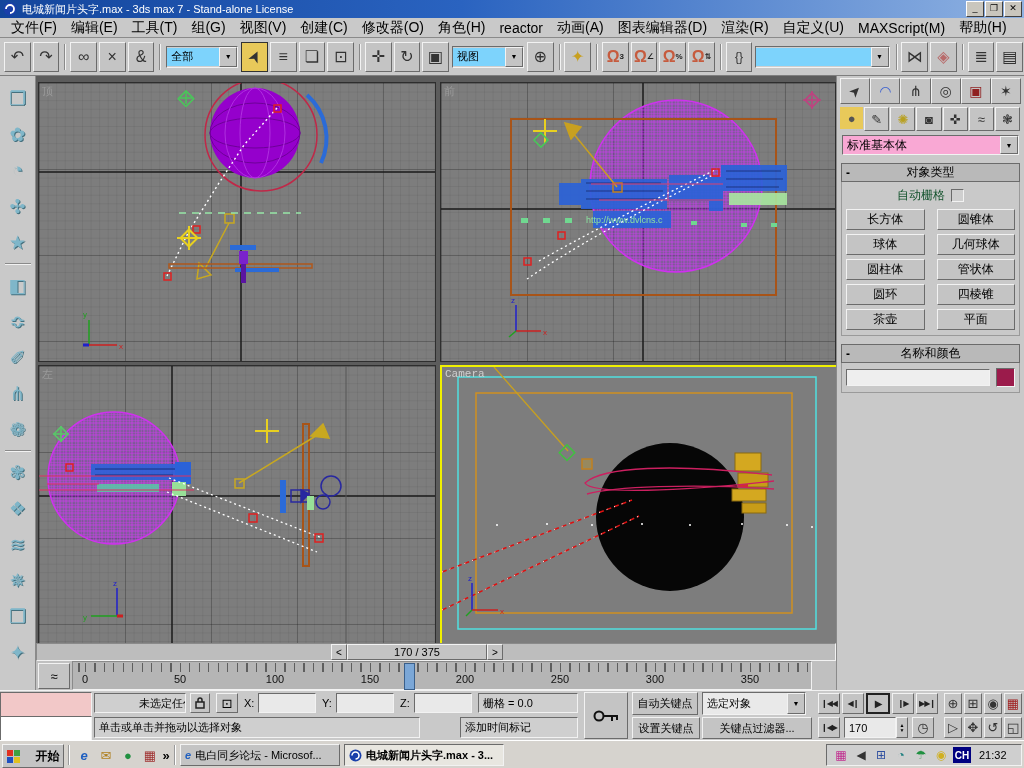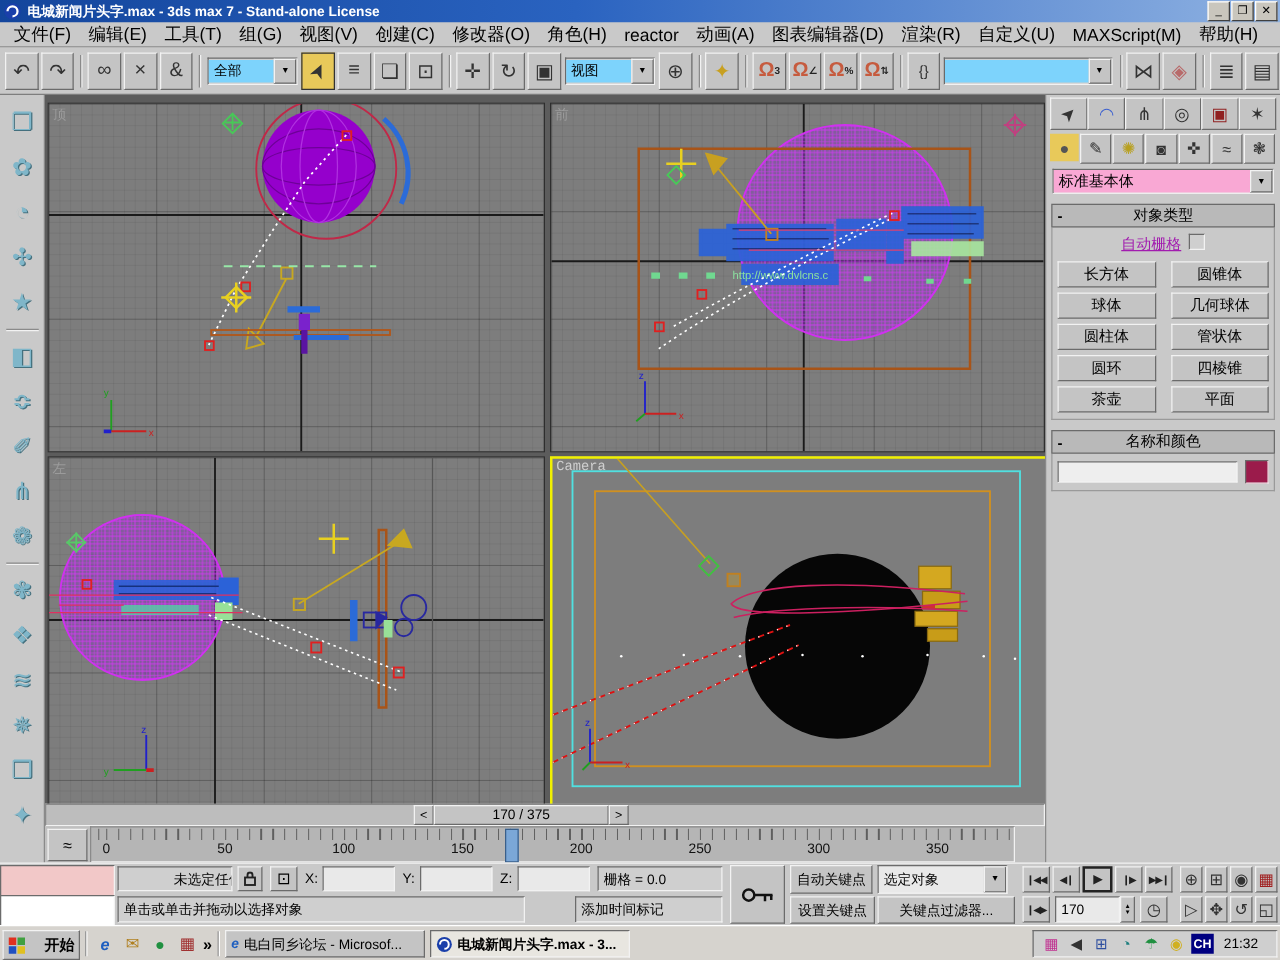--- a/index.html
+++ b/index.html
@@ -7,21 +7,21 @@
     font-family:"Liberation Sans","DejaVu Sans",sans-serif;font-size:12px;color:#000;
     background:#c9c9c9;}
   .out{border:1px solid;border-color:#f2f2f2 #6b6b6b #6b6b6b #f2f2f2;background:#c4c4c4;}
   .in{border:1px solid;border-color:#6b6b6b #f2f2f2 #f2f2f2 #6b6b6b;background:#cfcfcf;}
   .white-in{border:1px solid;border-color:#6b6b6b #f2f2f2 #f2f2f2 #6b6b6b;background:#e9e9e9;}
   .ico{display:inline-flex;align-items:center;justify-content:center;}
   
   .titlebar{position:absolute;top:0;left:0;width:1024px;height:18px;
     background:linear-gradient(90deg,#13459c 0%,#2a63c0 45%,#8fb2e2 100%);
     display:flex;align-items:center;padding:0 2px;box-sizing:border-box;}
-  .titlebar .ttext{color:#fff;font-weight:bold;font-size:11px;margin-left:4px;white-space:nowrap;flex:1;}
+  .titlebar .ttext{color:#fff;font-weight:normal;font-size:11px;margin-left:4px;white-space:nowrap;flex:1;}
   .winbtn{width:16px;height:14px;font-size:9px;line-height:12px;text-align:center;
     border:1px solid;border-color:#fff #404040 #404040 #fff;background:#c9c6bd;margin-left:1px;}
   
   .menubar{position:absolute;top:18px;left:0;width:1024px;height:20px;background:#c9c9c9;
     border-bottom:1px solid #8a8a8a;display:flex;align-items:center;padding-left:4px;box-sizing:border-box;}
   .menu-item{padding:2px 7px;font-size:14px;white-space:nowrap;}
   
   .toolbar{position:absolute;top:38px;left:0;width:1024px;height:38px;background:#c9c9c9;
     border-bottom:1px solid #7e7e7e;display:flex;align-items:center;padding-left:3px;box-sizing:border-box;}
   .tbtn{width:28px;height:28px;margin:0 1px;font-size:16px;color:#333;position:relative;}
@@ -57,21 +57,21 @@
   .crow{display:flex;margin-bottom:4px;}
   .cico{width:25px;height:22px;font-size:13px;color:#333;margin-right:1px;}
   .cico.sel{background:#e8c95a;}
   .cdrop{display:flex;align-items:center;margin:2px 2px 8px 2px;}
   .cdrop .dval{flex:1;height:16px;padding:1px 4px;font-size:12px;background:#f9a8d4;}
   .rollout{margin:4px 1px 8px 1px;}
   .rhead{height:17px;background:#b9b9b9;border:1px solid #6b6b6b;display:flex;align-items:center;font-size:12px;position:relative;}
   .rhead .minus{position:absolute;left:4px;font-weight:bold;}
   .rhead .rtitle{flex:1;text-align:center;}
   .rbody{border:1px solid #9a9a9a;border-top:none;padding:5px 4px;}
-  .autogrid{display:flex;justify-content:center;align-items:flex-start;color:#a21caf;margin-bottom:5px;font-size:12px;text-decoration:underline;}
+  .autogrid{display:flex;justify-content:center;align-items:center;color:#14532d;margin-bottom:5px;font-size:12px;}
   .chk{width:11px;height:11px;margin-left:6px;background:#cfcfcf;border:1px solid;border-color:#6b6b6b #f2f2f2 #f2f2f2 #6b6b6b;}
   .bgrid{display:grid;grid-template-columns:1fr 1fr;gap:4px 12px;}
   .obtn{height:19px;font-size:12px;display:flex;align-items:center;justify-content:center;white-space:nowrap;}
   .ncrow{display:flex;align-items:center;gap:6px;}
   .nameinput{flex:1;height:15px;background:#eee;}
   .swatch{width:17px;height:17px;background:#9b1b4b;border:1px solid;border-color:#6b6b6b #f2f2f2 #f2f2f2 #6b6b6b;}
   
   .tslider{position:absolute;top:643px;left:36px;width:800px;height:18px;background:#bdbdbd;
     border:1px solid;border-color:#8a8a8a #f2f2f2 #f2f2f2 #8a8a8a;box-sizing:border-box;}
   .tshandle{position:absolute;left:294px;top:0;height:16px;display:flex;}

